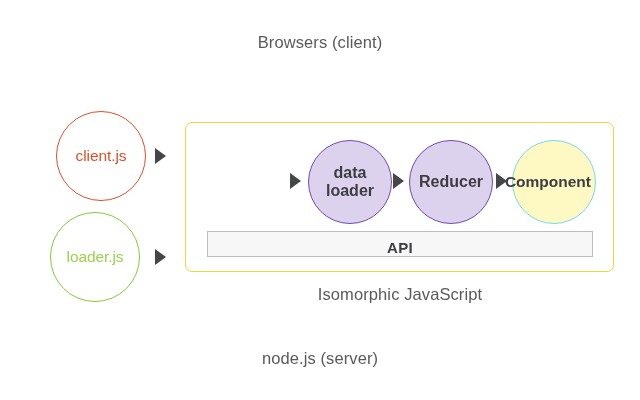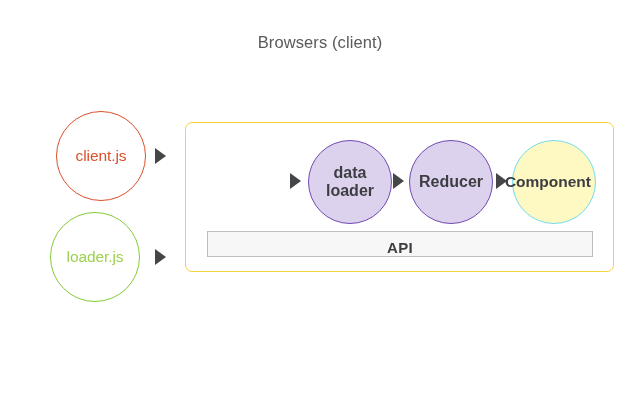--- a/index.html
+++ b/index.html
@@ -193,15 +193,17 @@
   <div class="arrow" id="arrow-reducer-to-comp"></div>
 
   <div class="node-circle node-cyan" id="node-component">
     <span class="node-label">Component</span>
   </div>
 
   <div id="api-bar">
     <span>API</span>
   </div>
 
-
+  <div class="caption" id="caption-mid">Isomorphic JavaScript</div>
+
+  <div class="caption" id="caption-bottom">node.js (server)</div>
 
 </div>
 
 </body></html>

